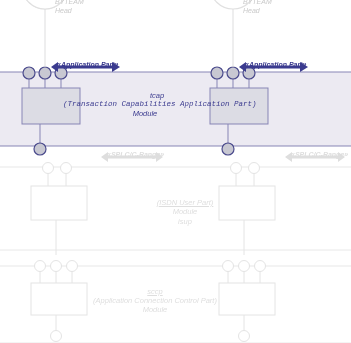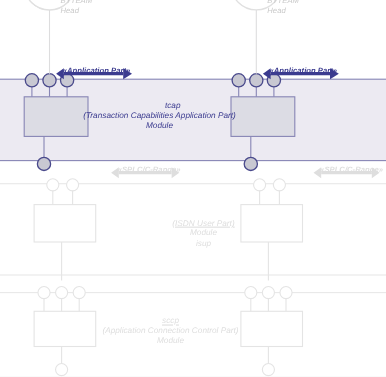--- a/index.html
+++ b/index.html
@@ -139,21 +139,21 @@
 <div class="lbl faded-text2" style="left:243px;top:-3px;width:60px;text-align:left;font-size:7px;">BYTEAM</div>
 <div class="lbl faded-text2" style="left:243px;top:6px;width:60px;text-align:left;font-size:7px;">Head</div>
 
 <div class="stereo active-text" style="left:57px;top:60px;font-size:7px;">«Application Part»</div>
 <div class="stereo active-text" style="left:245px;top:60px;font-size:7px;">«Application Part»</div>
 
 <div class="stereo faded-text" style="left:107px;top:150px;font-size:7px;">«SPLC/C-Range»</div>
 <div class="stereo faded-text" style="left:291px;top:150px;font-size:7px;">«SPLC/C-Range»</div>
 
 <div class="lbl active-text" style="left:80px;top:91px;width:154px;font-size:7.5px;">tcap</div>
-<div class="lbl active-text" style="left:63px;top:100px;width:164px;font-size:7.5px;">(Transaction Capabilities Application Part)</div>
+<div class="lbl active-text" style="left:63px;top:100px;width:164px;font-size:7.5px;font-family:Liberation Mono, monospace;">(Transaction Capabilities Application Part)</div>
 <div class="lbl active-text" style="left:80px;top:109px;width:130px;font-size:7.5px;">Module</div>
 
 <div class="lbl faded-text" style="left:120px;top:189px;width:130px;font-size:7.5px;margin-top:28px;">isup</div>
 <div class="lbl faded-text" style="left:120px;top:198px;width:130px;font-size:7.5px;text-decoration:underline;">(ISDN User Part)</div>
 <div class="lbl faded-text" style="left:120px;top:207px;width:130px;font-size:7.5px;">Module</div>
 
 <div class="lbl faded-text" style="left:90px;top:287px;width:130px;font-size:7.5px;text-decoration:underline;">sccp</div>
 <div class="lbl faded-text" style="left:73px;top:296px;width:164px;font-size:7.5px;">(Application Connection Control Part)</div>
 <div class="lbl faded-text" style="left:90px;top:305px;width:130px;font-size:7.5px;">Module</div>
 

